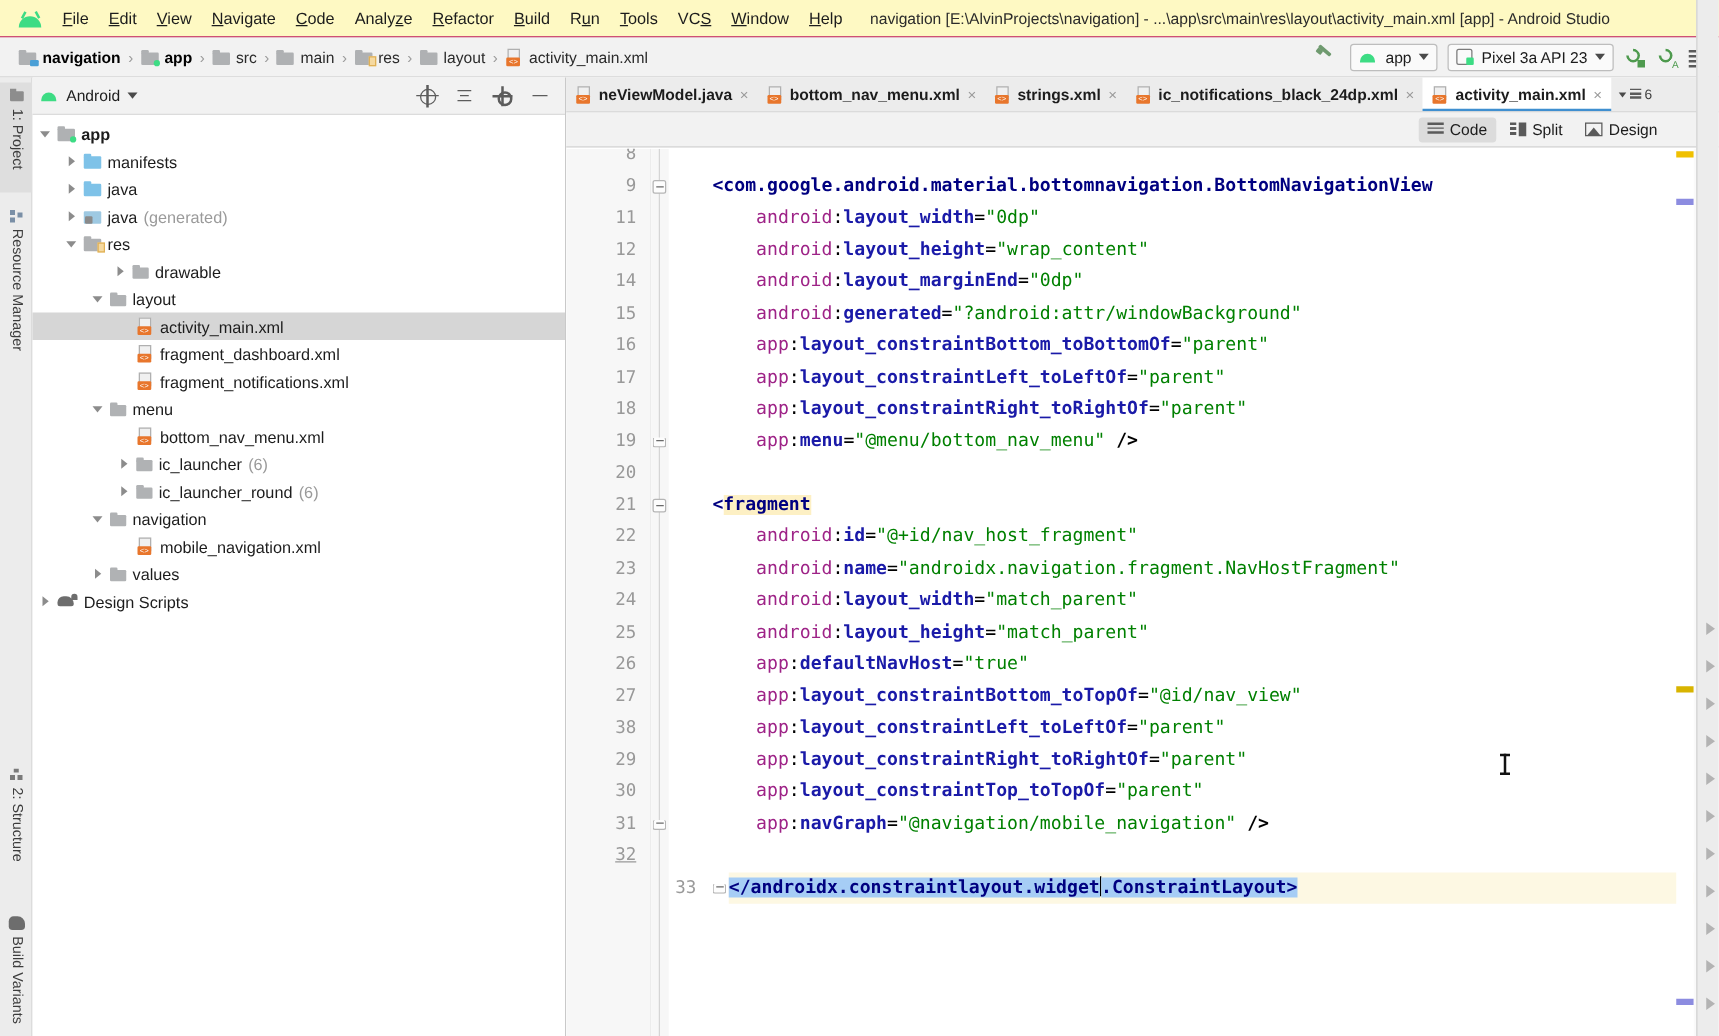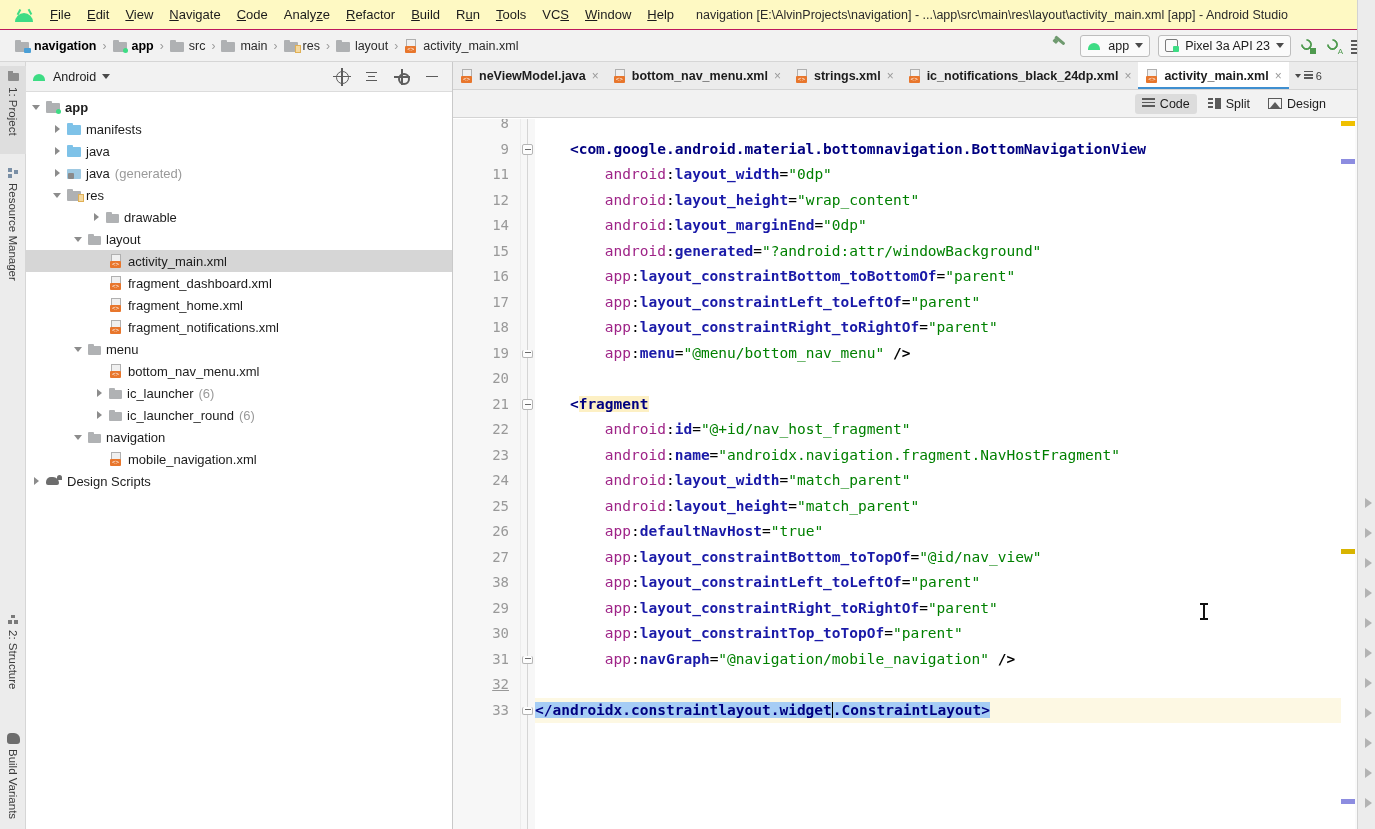--- a/index.html
+++ b/index.html
@@ -314,21 +314,21 @@
   
   .t-tag   { color: #000080; font-weight: bold; }
   .t-attr  { color: #9e2387; }
   .t-ns    { color: #1a1aa8; font-weight: bold; }
   .t-val   { color: #008000; }
   .t-punct { color: #000000; }
   .t-black { color: #000000; font-weight: bold; }
   .hl-tag  { background: #fdf0c4; }
   .sel     { background: #a6cdf5; }
   .caret   { display:inline-block; width:1px; height:16px; background:#000; vertical-align:-3px; }
-  .line-hl { background: #fdf8e3; }
+  .line-hl { background: #fdf8e3; margin-left: 48px; }
 
   
   .markers {
     position: absolute; right: 20px; top: 57px; width: 14px; height: 710px;
     background: #fff;
   }
   .mk { position: absolute; right: 0; width: 14px; height: 5px; }
   .scroll-track {
     position: absolute; right: 0; top: 57px; width: 20px; height: 710px;
     background: #fafafa;
@@ -567,28 +567,20 @@
             <span class="tag">&lt;&gt;</span>
           </span>
           <span class="tlabel">fragment_dashboard.xml</span>
         </div>
         <div class="trow" style="padding-left: 67px;">
           <span class="twist "></span>
           <span class="ic ic-xml">
             <span class="sheet"></span>
             <span class="tag">&lt;&gt;</span>
           </span>
-          <span class="tlabel">fragment_home.xml</span>
-        </div>
-        <div class="trow" style="padding-left: 67px;">
-          <span class="twist "></span>
-          <span class="ic ic-xml">
-            <span class="sheet"></span>
-            <span class="tag">&lt;&gt;</span>
-          </span>
           <span class="tlabel">fragment_notifications.xml</span>
         </div>
         <div class="trow" style="padding-left: 46px;">
           <span class="twist open"></span>
           <span class="ic-folder-gray"></span>
           <span class="tlabel">menu</span>
         </div>
         <div class="trow" style="padding-left: 67px;">
           <span class="twist "></span>
           <span class="ic ic-xml">
@@ -614,20 +606,25 @@
           <span class="ic-folder-gray"></span>
           <span class="tlabel">navigation</span>
         </div>
         <div class="trow" style="padding-left: 67px;">
           <span class="twist "></span>
           <span class="ic ic-xml">
             <span class="sheet"></span>
             <span class="tag">&lt;&gt;</span>
           </span>
           <span class="tlabel">mobile_navigation.xml</span>
+        </div>
+        <div class="trow" style="padding-left: 46px;">
+          <span class="twist closed"></span>
+          <span class="ic-folder-gray"></span>
+          <span class="tlabel">values</span>
         </div>
         <div class="trow" style="padding-left: 4px;">
           <span class="twist closed"></span>
           <span class="elephant-ic"></span>
           <span class="tlabel">Design Scripts</span>
         </div>
       </div>
   </div>
 
   <div class="editor">

